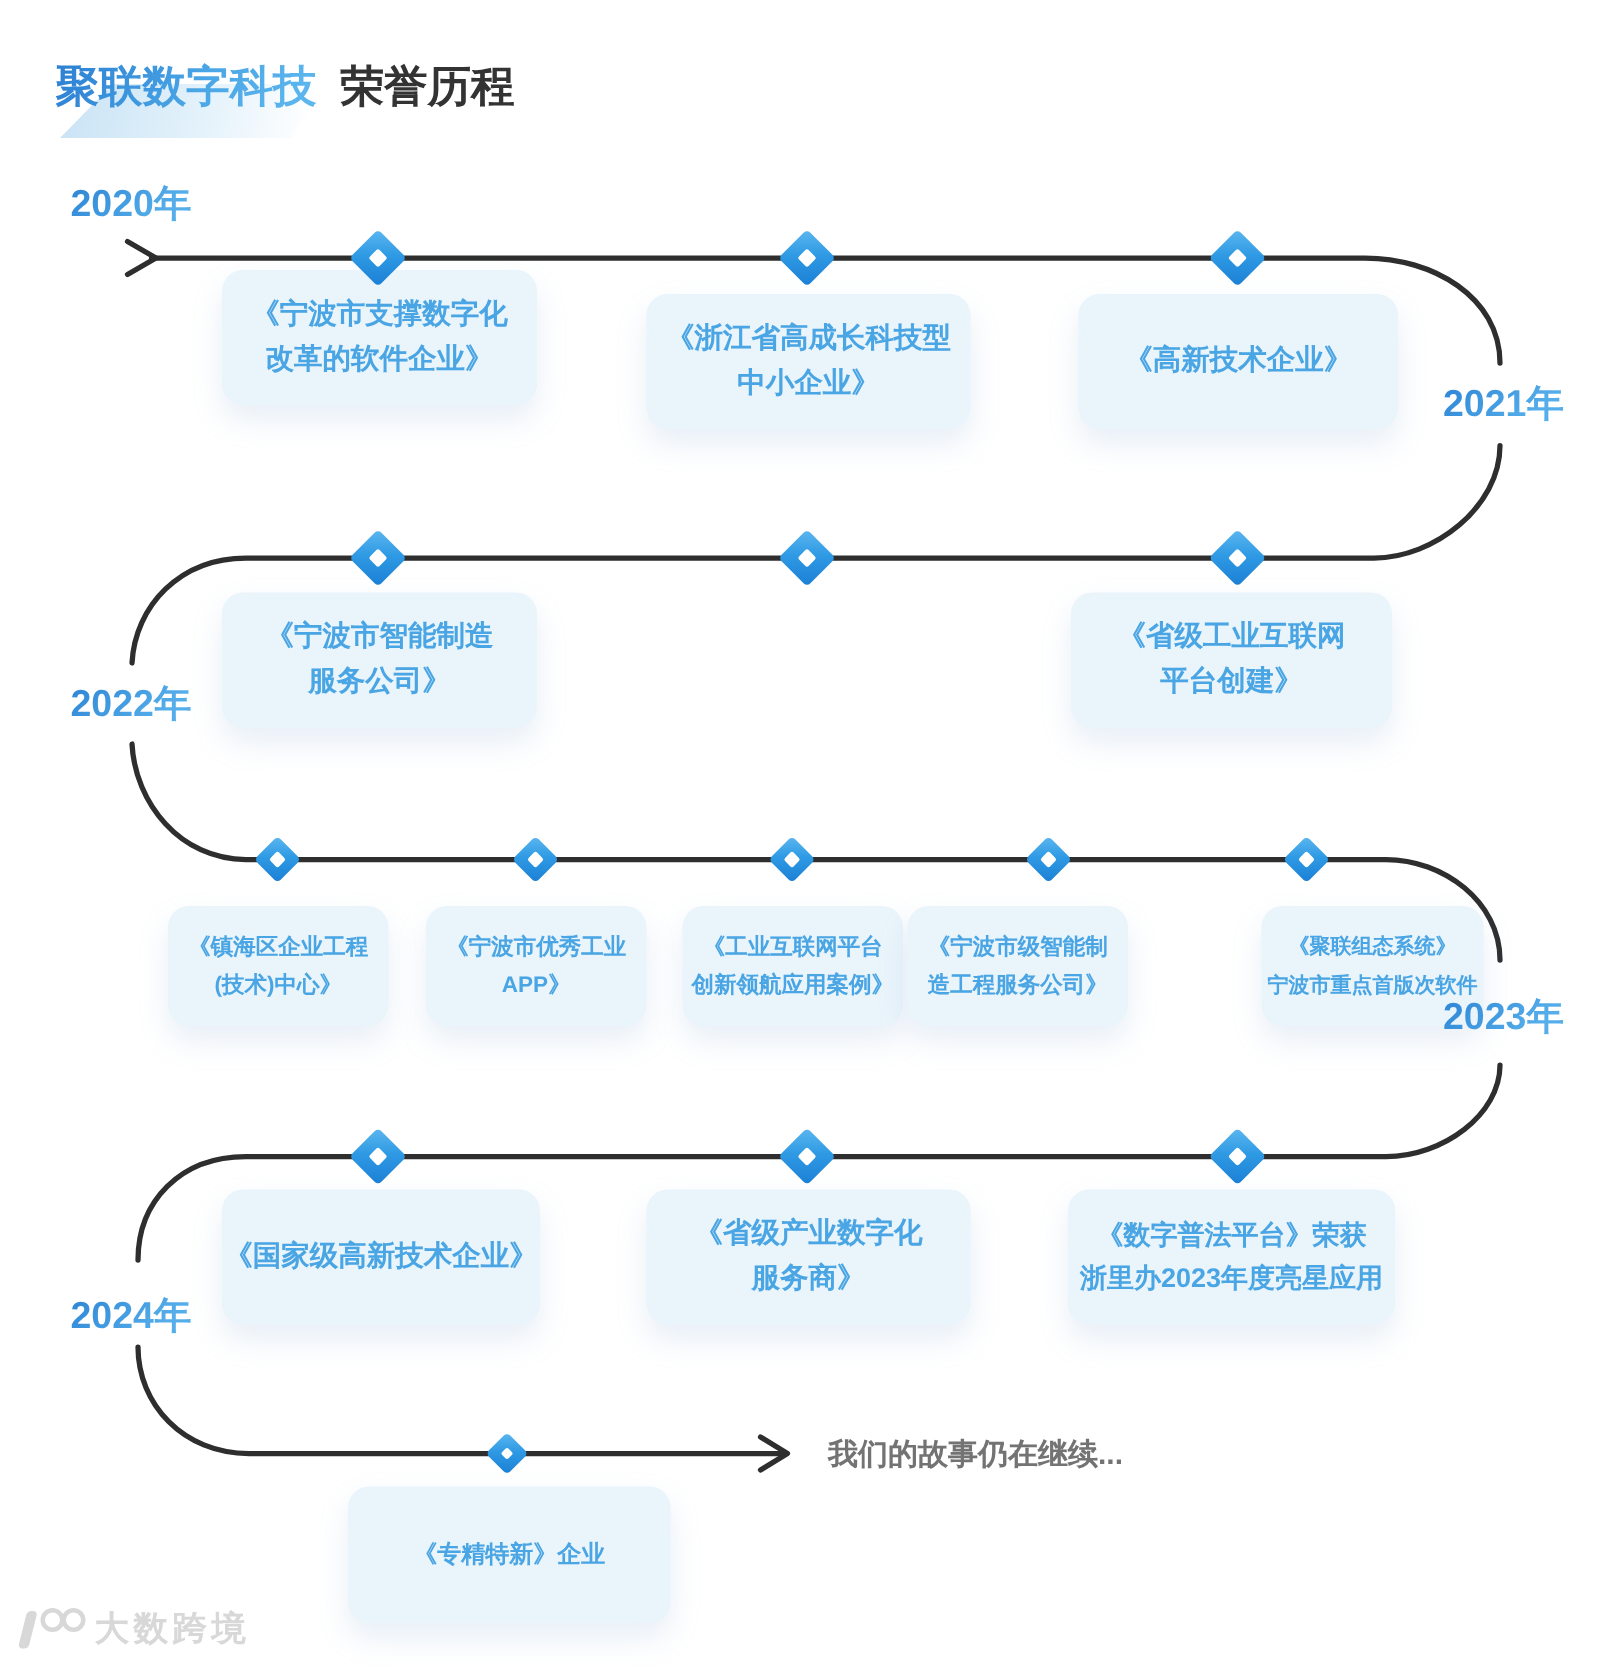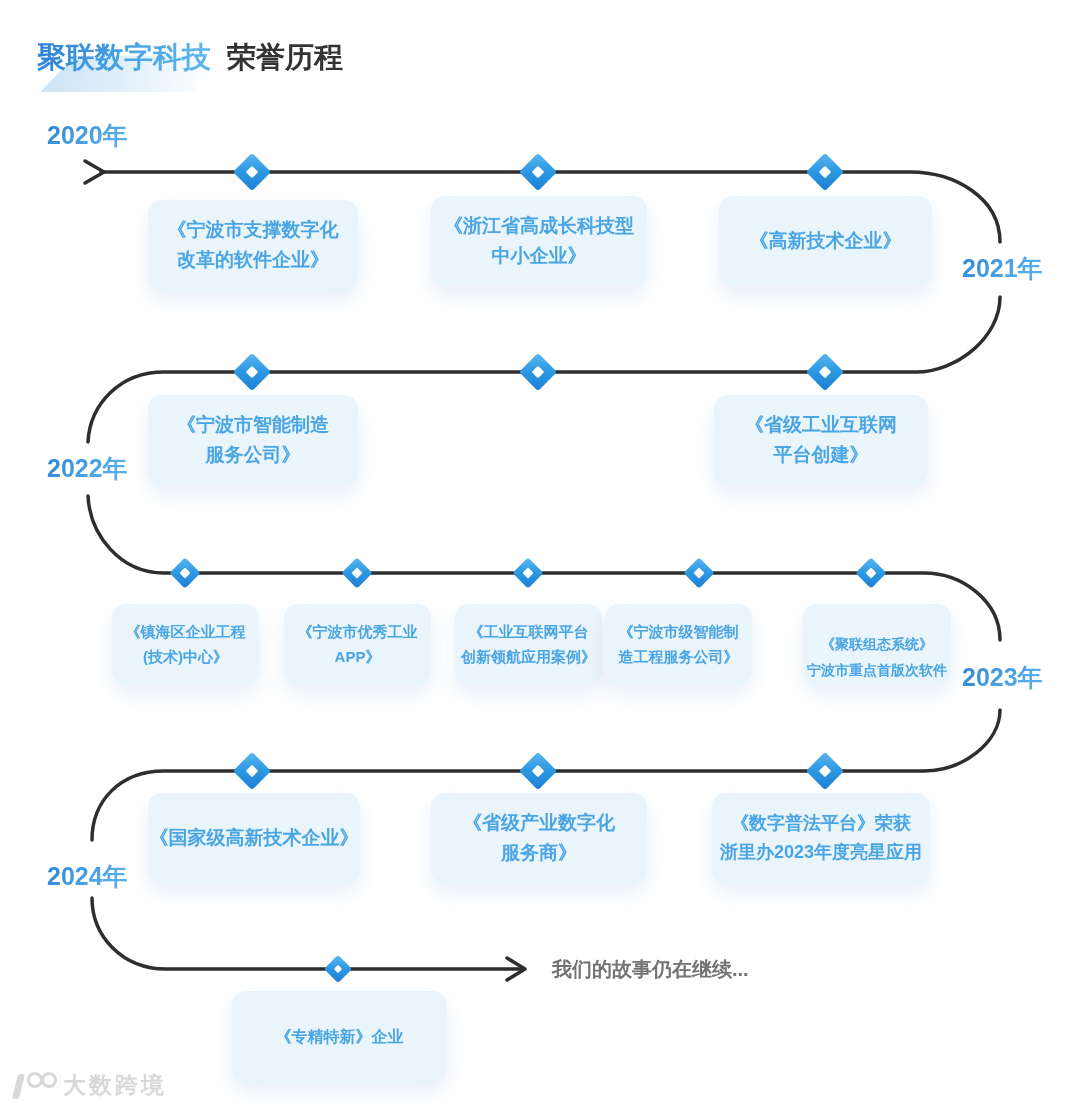--- a/index.html
+++ b/index.html
@@ -105,21 +105,21 @@
   <div class="diamond d-md" style="left:185px;top:573px;"></div>
   <div class="diamond d-md" style="left:357px;top:573px;"></div>
   <div class="diamond d-md" style="left:528px;top:573px;"></div>
   <div class="diamond d-md" style="left:699px;top:573px;"></div>
   <div class="diamond d-md" style="left:871px;top:573px;"></div>
   <div class="diamond d-lg" style="left:252px;top:771px;"></div>
   <div class="diamond d-lg" style="left:538px;top:771px;"></div>
   <div class="diamond d-lg" style="left:825px;top:771px;"></div>
   <div class="diamond d-sm" style="left:338px;top:969px;"></div>
 
-  <div class="card fs19" style="left:148px;top:200px;width:210px;height:90px;text-align:right;">
+  <div class="card fs19" style="left:148px;top:180px;width:210px;height:90px;text-align:right;">
     <span>《宁波市支撑数字化</span>
     <span>改革的软件企业》</span>
   </div>
   <div class="card fs19" style="left:431px;top:196px;width:216px;height:90px;">
     <span>《浙江省高成长科技型</span>
     <span>中小企业》</span>
   </div>
   <div class="card fs19" style="left:719px;top:196px;width:213px;height:90px;">
     <span>《高新技术企业》</span>
 
@@ -143,21 +143,21 @@
     <span>APP》</span>
   </div>
   <div class="card fs15" style="left:455px;top:604px;width:147px;height:80px;">
     <span>《工业互联网平台</span>
     <span>创新领航应用案例》</span>
   </div>
   <div class="card fs15" style="left:605px;top:604px;width:147px;height:80px;">
     <span>《宁波市级智能制</span>
     <span>造工程服务公司》</span>
   </div>
-  <div class="card fs14" style="left:803px;top:604px;width:148px;height:80px;justify-content:flex-end;">
+  <div class="card fs14" style="left:841px;top:604px;width:148px;height:80px;">
     <span>《聚联组态系统》</span>
     <span>宁波市重点首版次软件</span>
   </div>
 
   <div class="card fs19" style="left:148px;top:793px;width:212px;height:90px;">
     <span>《国家级高新技术企业》</span>
 
   </div>
   <div class="card fs19" style="left:431px;top:793px;width:216px;height:90px;">
     <span>《省级产业数字化</span>

